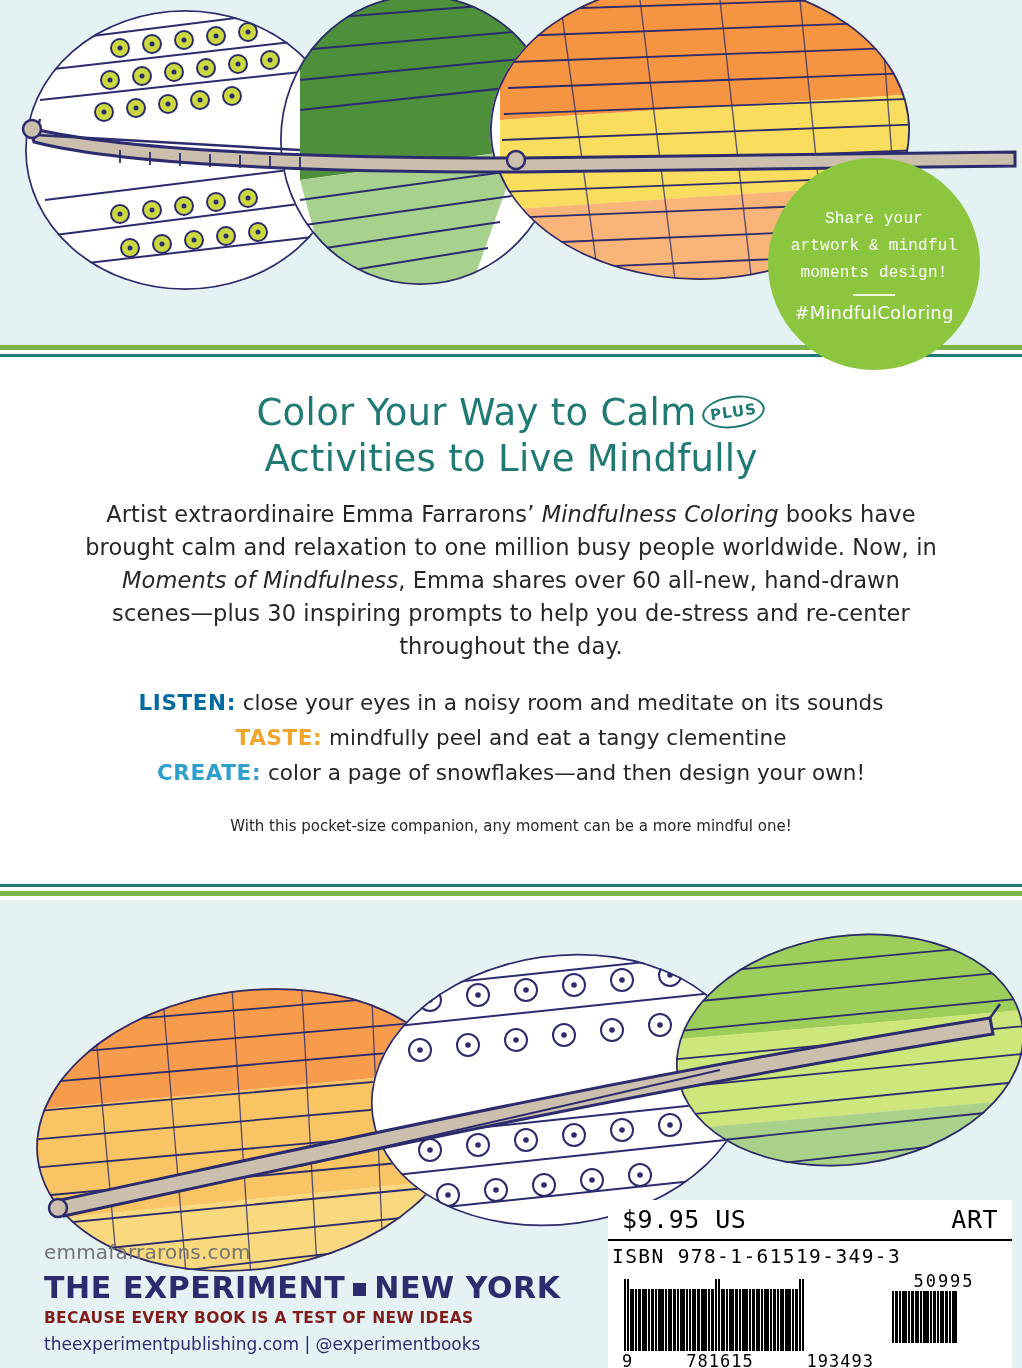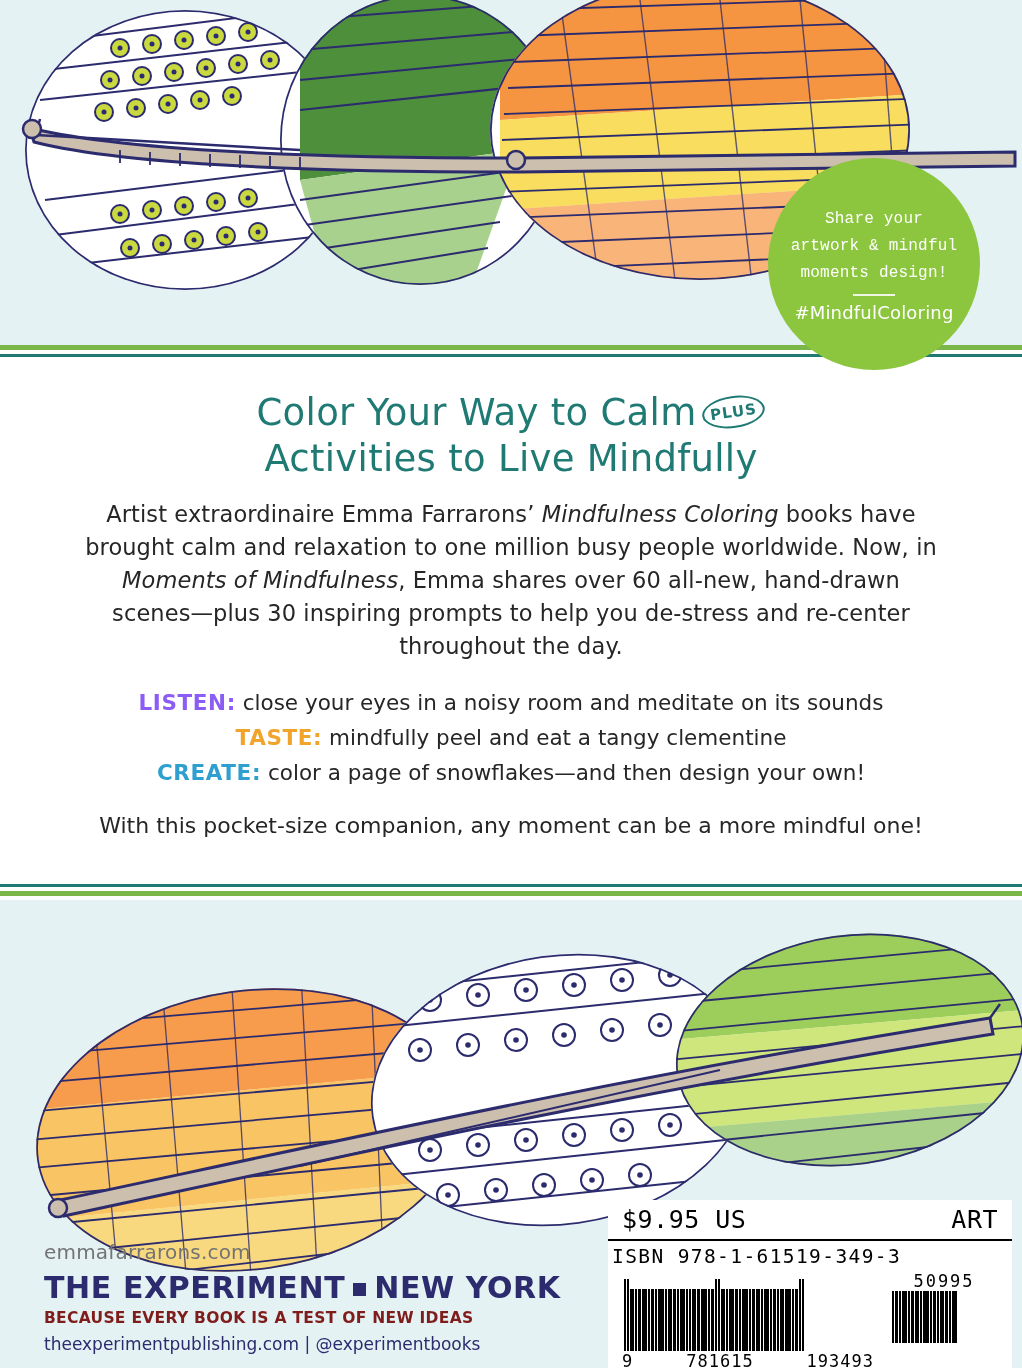--- a/index.html
+++ b/index.html
@@ -117,28 +117,28 @@
     width: 760px;
     text-align: center;
   }
   .sense-row {
     font-size: 21.5px;
     line-height: 35px;
     color: #262626;
     white-space: nowrap;
   }
   .sense-key { font-weight: bold; letter-spacing: .6px; }
-  .k-listen { color: #8b5cf6; }
+  .k-listen { color: #0369a1; }
   .k-taste  { color: #f1a42b; }
   .k-create { color: #2f9fd0; }
 
   .closing {
     margin: 20px auto 0 auto;
     width: 860px;
-    font-size: 22px;
+    font-size: 15px;
     line-height: 32px;
     color: #262626;
   }
 
   
   .footer {
     position: absolute;
     left: 0; bottom: 0;
     width: 1022px; height: 160px;
     z-index: 5;

